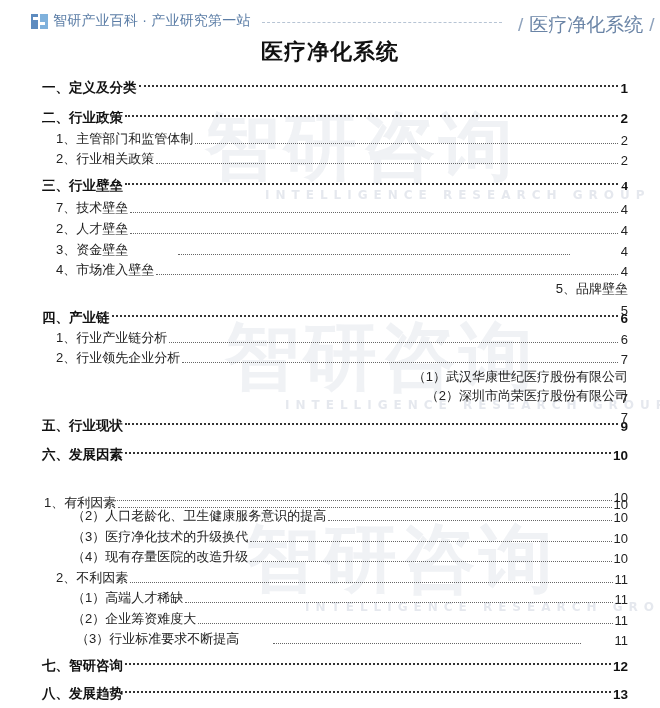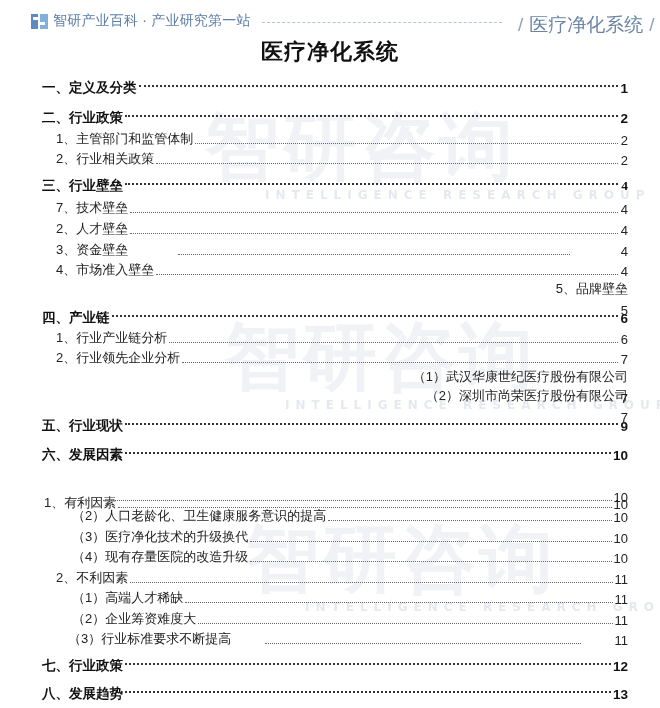--- a/index.html
+++ b/index.html
@@ -208,27 +208,27 @@
     <div class="entry l3" style="left: 72px; top: 587px;">
       <span class="label">（1）高端人才稀缺</span>
       <span class="leader"></span>
       <span class="page">11</span>
     </div>
     <div class="entry l3" style="left: 72px; top: 608px;">
       <span class="label">（2）企业筹资难度大</span>
       <span class="leader"></span>
       <span class="page">11</span>
     </div>
-    <div class="entry l3" style="left: 68px; top: 628px; gap: 32px;">
+    <div class="entry l3" style="left: 76px; top: 628px; gap: 32px;">
       <span class="label">（3）行业标准要求不断提高</span>
       <span class="leader"></span>
       <span class="page">11</span>
     </div>
     <div class="entry l1" style="left: 42px; top: 656px;">
-      <span class="label">七、行业政策</span>
+      <span class="label">七、智研咨询</span>
       <span class="leader"></span>
       <span class="page">12</span>
     </div>
     <div class="entry l1" style="left: 42px; top: 684px;">
       <span class="label">八、发展趋势</span>
       <span class="leader"></span>
       <span class="page">13</span>
     </div>
   </div>
 

